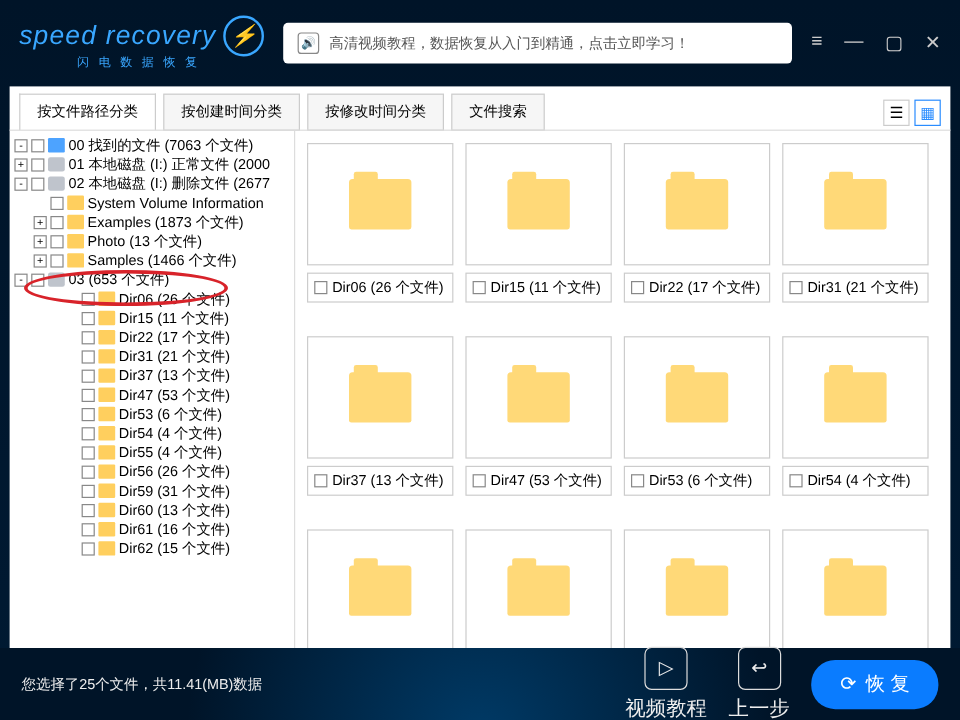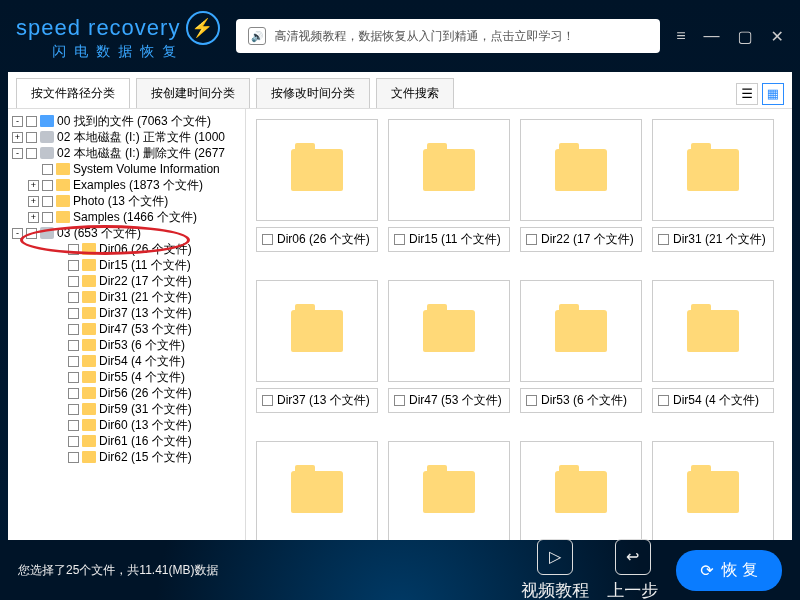--- a/index.html
+++ b/index.html
@@ -1,22 +1,22 @@
 <!DOCTYPE html>
 <html><head>
 <meta charset="utf-8">
 <style>
 * { margin: 0; padding: 0; box-sizing: border-box; }
 body { font-family: "Microsoft YaHei", Arial, sans-serif; font-size: 12px; background: #000; width: 800px; height: 600px; overflow: hidden; }
 .app { width: 800px; height: 600px; background: linear-gradient(180deg, #001428 0%, #001a33 100%); display: flex; flex-direction: column; }
 .titlebar { height: 72px; display: flex; align-items: center; padding: 0 16px; }
 .logo { display: flex; flex-direction: column; color: #39a7ff; align-items: center; }
-.logo-top { font-size: 22px; letter-spacing: 1px; display: flex; align-items: center; gap: 6px; }
+.logo-top { font-size: 22px; font-style: italic; letter-spacing: 1px; display: flex; align-items: center; gap: 6px; }
 .logo-bolt { width: 34px; height: 34px; border: 2px solid #39a7ff; border-radius: 50%; display: flex; align-items: center; justify-content: center; font-size: 18px; }
-.logo-sub { font-size: 14px; letter-spacing: 8px; color: #39a7ff; margin-top: -2px; }
+.logo-sub { font-size: 10px; letter-spacing: 8px; color: #39a7ff; margin-top: -2px; }
 .banner { flex: 1; margin: 0 16px; background: #fff; border-radius: 4px; height: 34px; display: flex; align-items: center; padding: 0 12px; color: #555; gap: 8px; }
 .speaker { width: 18px; height: 18px; border: 1.5px solid #888; border-radius: 3px; display: flex; align-items: center; justify-content: center; font-size: 10px; color: #888; }
 .winbtns { display: flex; gap: 18px; color: #ccc; font-size: 16px; }
 .winbtns span { cursor: pointer; }
 .main { flex: 1; background: #fff; margin: 0 8px; display: flex; flex-direction: column; min-height: 0; }
 .tabs { display: flex; gap: 6px; padding: 6px 8px 0; }
 .tab { padding: 6px 14px; border: 1px solid #ccc; background: #f6f6f6; cursor: pointer; font-size: 12px; }
 .tab.active { background: #fff; border-bottom: 1px solid #fff; }
 .viewbtns { margin-left: auto; display: flex; gap: 4px; align-items: center; }
 .viewbtn { width: 22px; height: 22px; border: 1px solid #ccc; display: flex; align-items: center; justify-content: center; font-size: 13px; cursor: pointer; }
@@ -90,21 +90,21 @@
       <div class="tree-row indent0">
             <span class="tgl">-</span>
             <span class="cb"></span>
             <span class="ico blue"></span>
             <span class="lbl">00 找到的文件  (7063 个文件)</span>
           </div>
           <div class="tree-row indent0">
             <span class="tgl">+</span>
             <span class="cb"></span>
             <span class="ico drive"></span>
-            <span class="lbl">02 本地磁盘 (I:) 正常文件 (1000</span>
+            <span class="lbl">01 本地磁盘 (I:) 正常文件 (2000</span>
           </div>
           <div class="tree-row indent0">
             <span class="tgl">-</span>
             <span class="cb"></span>
             <span class="ico drive"></span>
             <span class="lbl">02 本地磁盘 (I:) 删除文件 (2677</span>
           </div>
           <div class="tree-row indent1">
             <span style="width: 14px; flex-shrink: 0;"></span>
             <span class="cb"></span>

